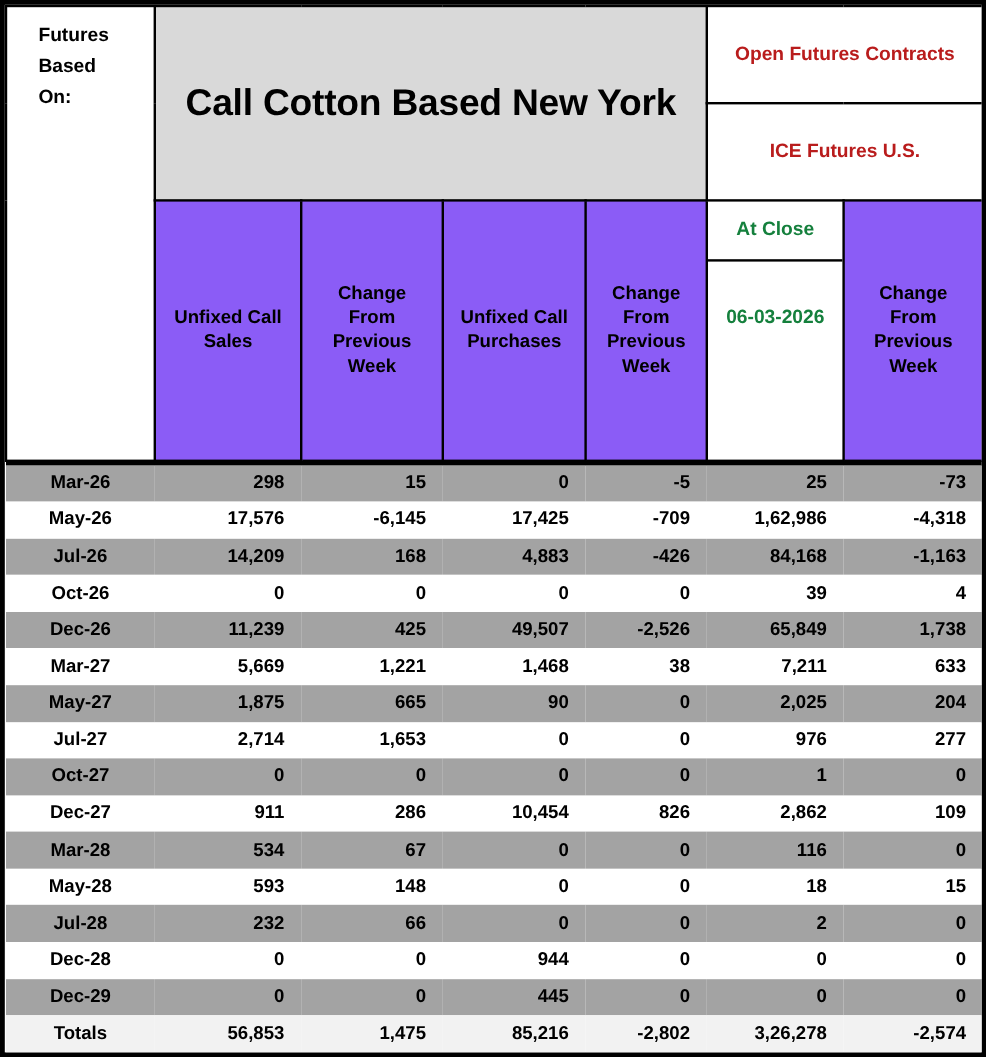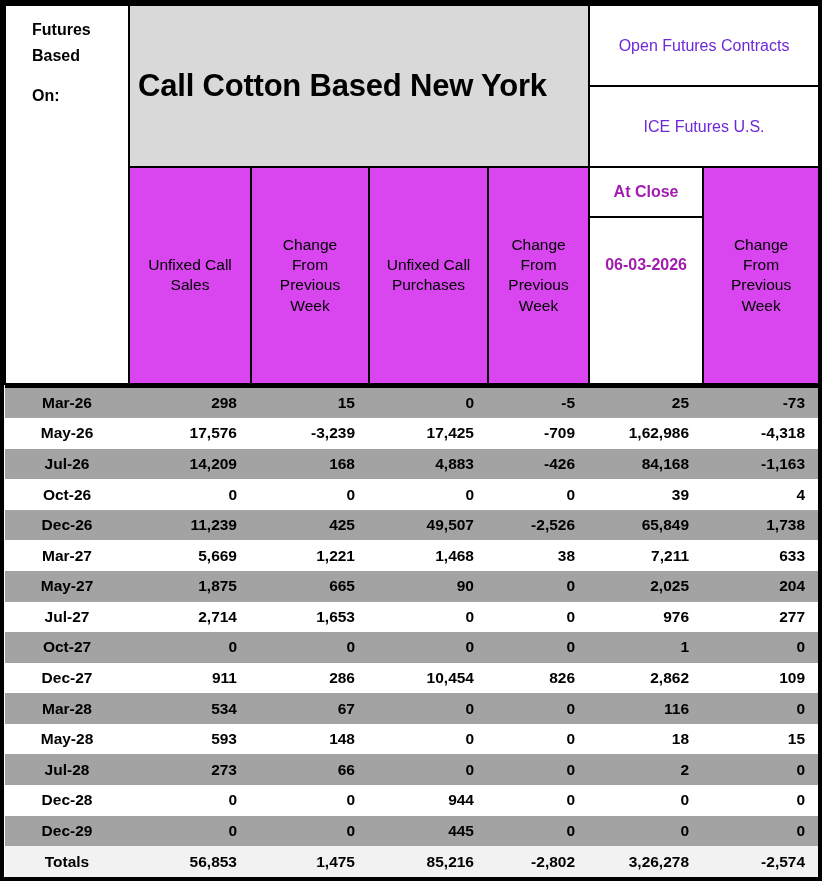--- a/index.html
+++ b/index.html
@@ -31,24 +31,24 @@
     border-collapse: collapse;
     table-layout: fixed;
     width: 814px;
     height: 873px;
     font-family: "Liberation Sans", sans-serif;
   }
 
   
   .hdr {
     border: 2px solid #000000;
-    background: #d946ef;
+    background: #8b5cf6;
     text-align: center;
     vertical-align: middle;
-    font-weight: normal;
+    font-weight: bold;
     font-size: 15.5px;
     color: #000000;
     line-height: 1.30;
     padding: 2px 3px;
   }
 
   .hdr-stub {
     border: 2px solid #000000;
     background: #ffffff;
     text-align: left;
@@ -61,54 +61,55 @@
   }
   .stub-inner {
     padding: 16px 0 0 26px;
     display: flex;
     flex-direction: column;
     height: 100%;
     box-sizing: border-box;
   }
   .stub-l1 { display:block; margin-bottom: 10px; }
   .stub-l2 { display:block; margin-bottom: 10px; }
-  .stub-l3 { display:block; margin-top: 14px; }
+  .stub-l3 { display:block; }
 
   .hdr-title {
     border: 2px solid #000000;
     background: #d9d9d9;
+    text-align: center;
     vertical-align: middle;
     font-weight: bold;
     font-size: 31px;
     letter-spacing: -0.2px;
     color: #000000;
     padding: 0 8px;
   }
 
   .hdr-band {
     border: 2px solid #000000;
     background: #ffffff;
     text-align: center;
     vertical-align: middle;
-    font-weight: normal;
+    font-weight: bold;
     font-size: 16px;
-    color: #6d28d9;
+    color: #b91c1c;
     padding: 2px 4px;
     white-space: nowrap;
   }
 
   
   .hdr-split { padding: 0; border: 2px solid #000000; background:#ffffff; vertical-align: top; }
   .split-top, .split-bot {
     display: flex;
     align-items: center;
     justify-content: center;
     font-weight: bold;
     font-size: 16px;
-    color: #a21caf;
+    color: #15803d;
     box-sizing: border-box;
   }
   .split-top { height: 50px; border-bottom: 2px solid #000000; }
   .split-bot { height: 59px; margin-top: 17px; }
 
   
   tr.data-row td, tr.totals-row td {
     border: none;
     font-weight: bold;
     font-size: 15.5px;
@@ -208,21 +209,21 @@
           <td class="num">298</td>
           <td class="num">15</td>
           <td class="num">0</td>
           <td class="num">-5</td>
           <td class="num">25</td>
           <td class="num">-73</td>
         </tr>
         <tr class="data-row stripe-b">
           <td class="month">May-26</td>
           <td class="num">17,576</td>
-          <td class="num">-3,239</td>
+          <td class="num">-6,145</td>
           <td class="num">17,425</td>
           <td class="num">-709</td>
           <td class="num">1,62,986</td>
           <td class="num">-4,318</td>
         </tr>
         <tr class="data-row stripe-a">
           <td class="month">Jul-26</td>
           <td class="num">14,209</td>
           <td class="num">168</td>
           <td class="num">4,883</td>
@@ -306,21 +307,21 @@
           <td class="month">May-28</td>
           <td class="num">593</td>
           <td class="num">148</td>
           <td class="num">0</td>
           <td class="num">0</td>
           <td class="num">18</td>
           <td class="num">15</td>
         </tr>
         <tr class="data-row stripe-a">
           <td class="month">Jul-28</td>
-          <td class="num">273</td>
+          <td class="num">232</td>
           <td class="num">66</td>
           <td class="num">0</td>
           <td class="num">0</td>
           <td class="num">2</td>
           <td class="num">0</td>
         </tr>
         <tr class="data-row stripe-b">
           <td class="month">Dec-28</td>
           <td class="num">0</td>
           <td class="num">0</td>

